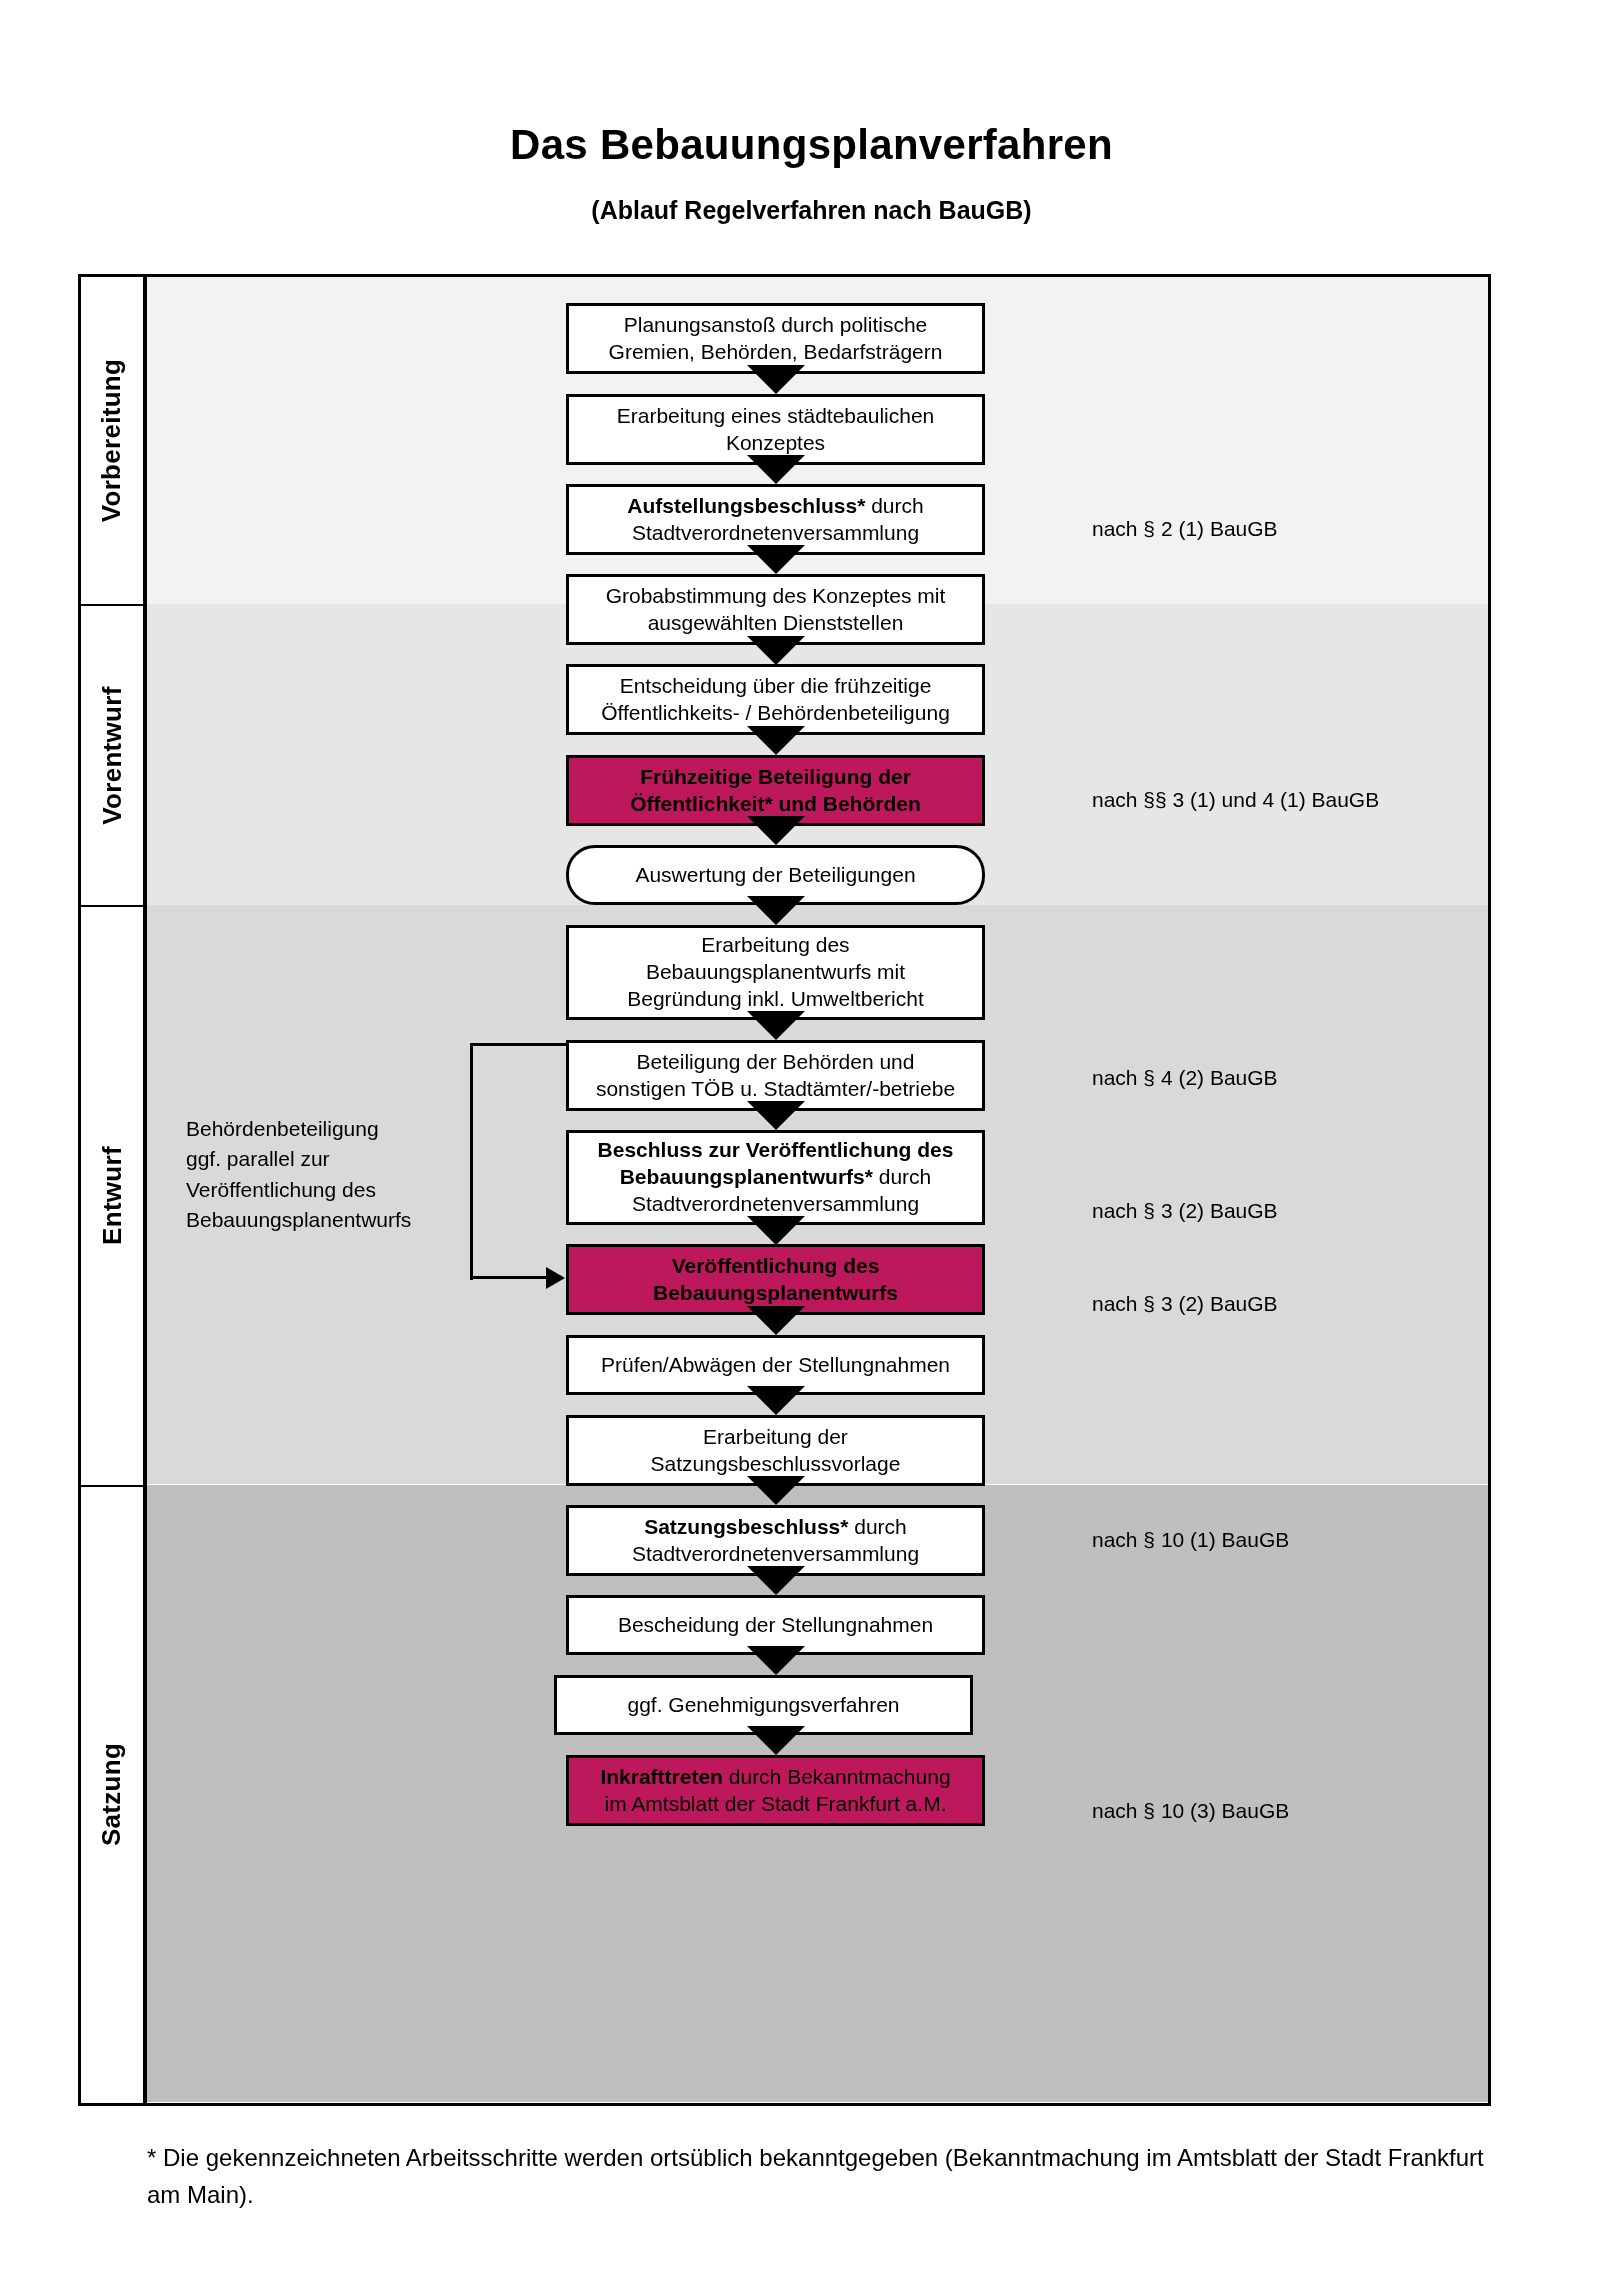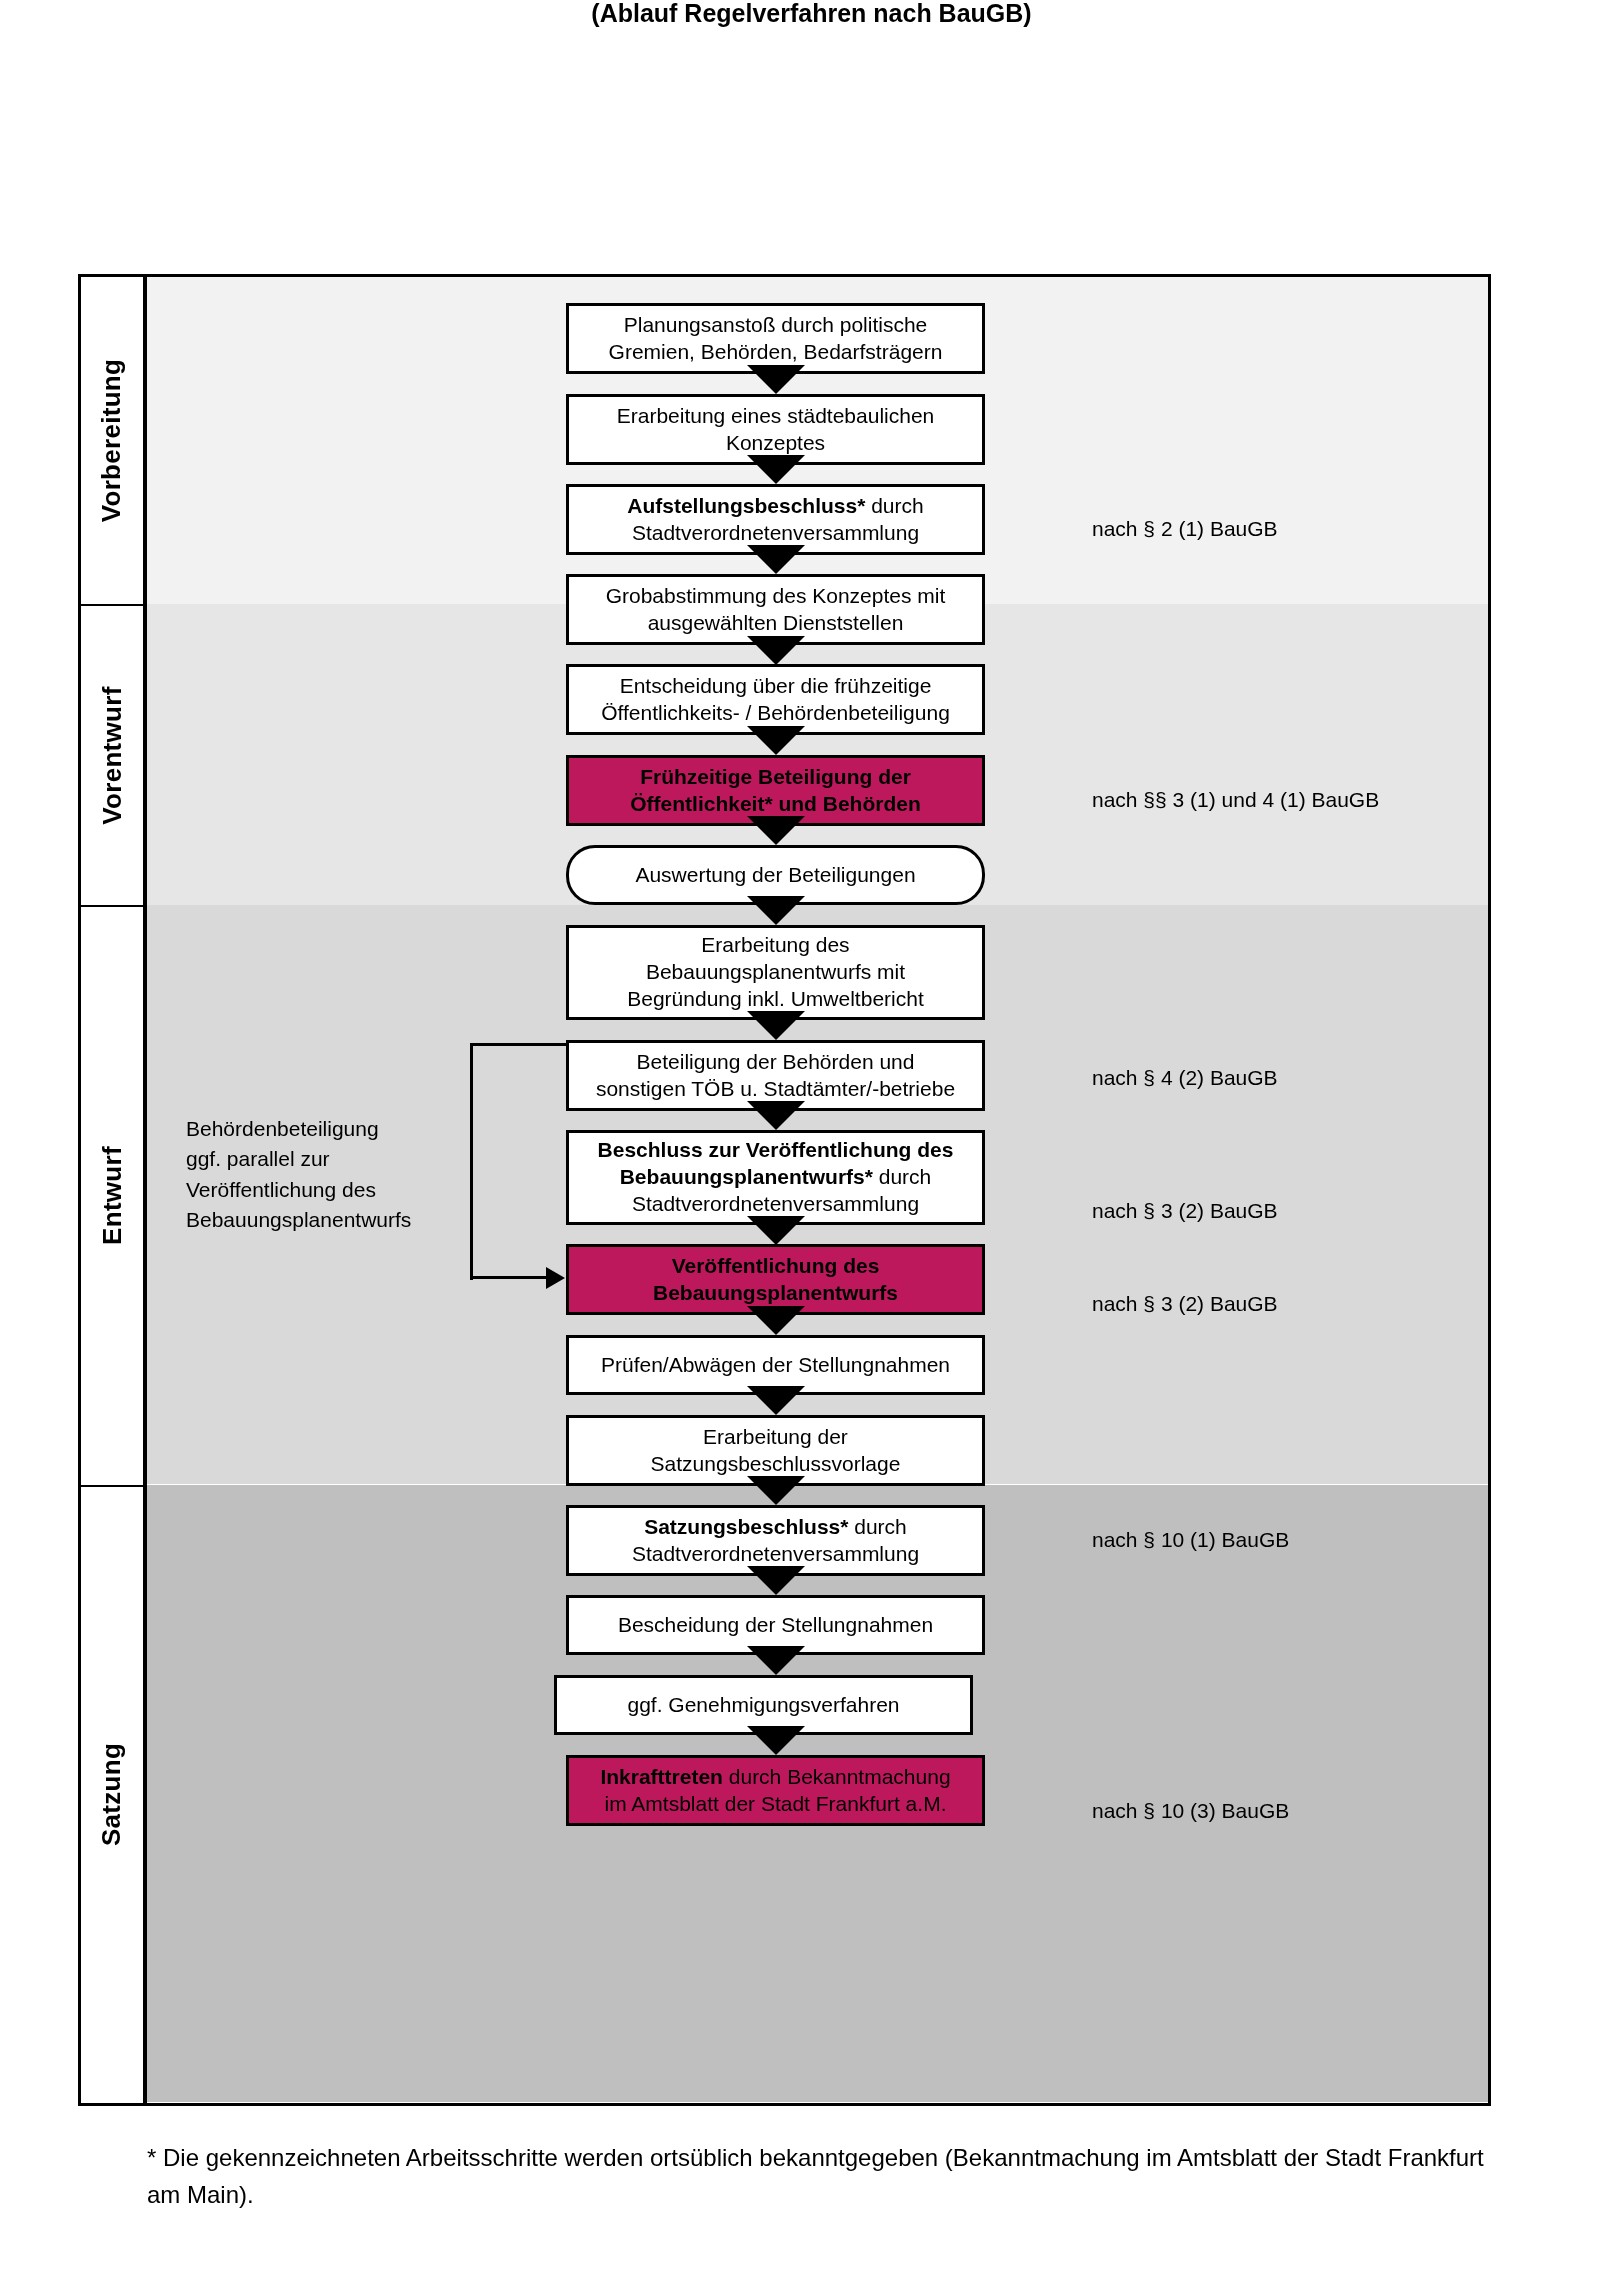--- a/index.html
+++ b/index.html
@@ -12,21 +12,21 @@
   }
 
   
   .title-wrap{position:absolute;left:0;top:0;width:1623px;text-align:center;}
   .main-title{
     font-size:42px;font-weight:bold;letter-spacing:0.3px;
     margin-top:122px;line-height:1.1;
   }
   .sub-title{
     font-size:25px;font-weight:bold;
-    line-height:1.1;
+    margin-top:29px;line-height:1.1;
   }
 
   
   .frame{
     position:absolute;
     left:78px;top:274px;
     width:1413px;height:1832px;
     border:3.9px solid #000;
     box-sizing:border-box;
     background:#fff;
@@ -117,20 +117,21 @@
   .footnote{
     position:absolute;
     left:147px;top:2139px;width:1348px;
     font-size:24px;line-height:1.55;
   }
 </style>
 </head>
 <body>
 
 <div class="title-wrap">
+  <div class="main-title">Das Bebauungsplanverfahren</div>
   <div class="sub-title">(Ablauf Regelverfahren nach BauGB)</div>
 </div>
 
 <div class="frame">
 
   <div class="band" style="top:0;height:327px;background:#F2F2F2;"></div>
   <div class="band" style="top:327px;height:301px;background:#E6E6E6;"></div>
   <div class="band" style="top:628px;height:579px;background:#D9D9D9;"></div>
   <div class="band" style="top:1208px;height:617px;background:#BFBFBF;"></div>
 

